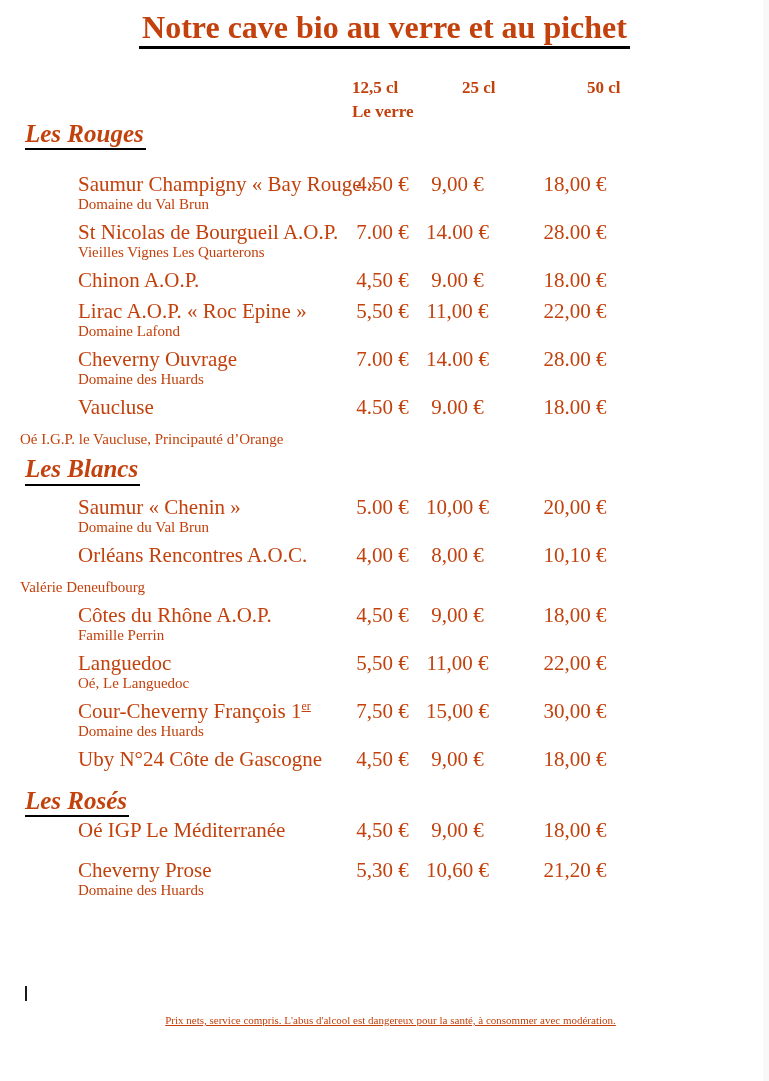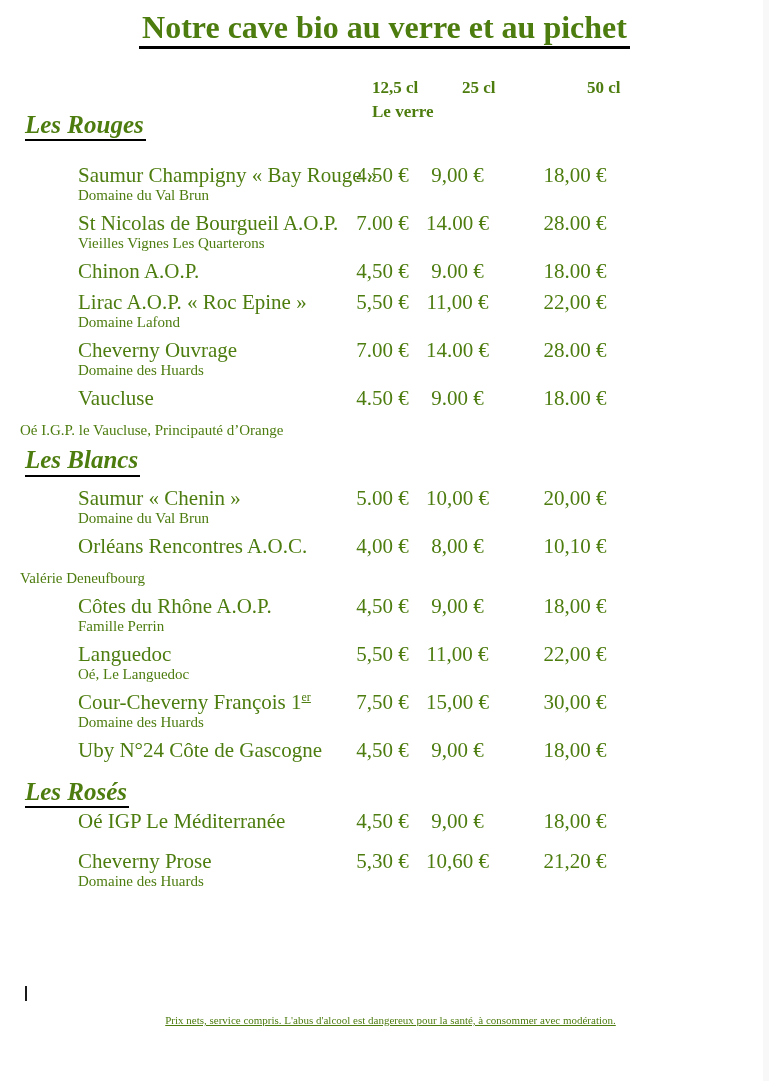--- a/index.html
+++ b/index.html
@@ -1,35 +1,35 @@
 <!DOCTYPE html>
 <html><head>
 <meta charset="utf-8">
 <style>
   * { margin:0; padding:0; box-sizing:border-box; }
   html, body { background:#ffffff; }
   .page {
     position:relative; width:769px; height:1081px; background:#ffffff;
-    font-family:"Liberation Serif", serif; color:#4d7c0f; overflow:hidden;
+    font-family:"Liberation Serif", serif; color:#c2410c; overflow:hidden;
   }
   .edge-tint { position:absolute; top:0; right:0; width:6px; height:100%; background:#f8f8f8; }
 
   .title-wrap { position:absolute; top:10px; left:0; width:100%; text-align:center; }
   .doc-title {
     display:inline-block; font-size:32px; font-weight:bold; line-height:1.1;
     border-bottom:3px solid #000; padding:0 3px 1px 3px; white-space:nowrap;
   }
 
   .col-headers { position:absolute; top:76px; left:0; width:100%; font-weight:bold; font-size:17px; line-height:24px; }
   .col-h { position:absolute; white-space:nowrap; }
-  .col-h.c1 { left:372px; }
+  .col-h.c1 { left:352px; }
   .col-h.c2 { left:462px; }
   .col-h.c3 { left:587px; }
 
-  .menu { position:absolute; top:112px; left:0; width:679px; }
+  .menu { position:absolute; top:121px; left:0; width:679px; }
 
   .section-title-row { display:block; }
   .section-title {
     display:inline-block; margin-left:25px; font-size:25px; font-weight:bold; font-style:italic;
     line-height:1.05; border-bottom:2px solid #000; padding:0 2px 1px 0;
   }
   .sec-0 .section-title-row { margin-bottom:23px; }
   .sec-1 { }
   .sec-1 .section-title-row { margin-bottom:10px; }
   .sec-2 { margin-top:11px; }

